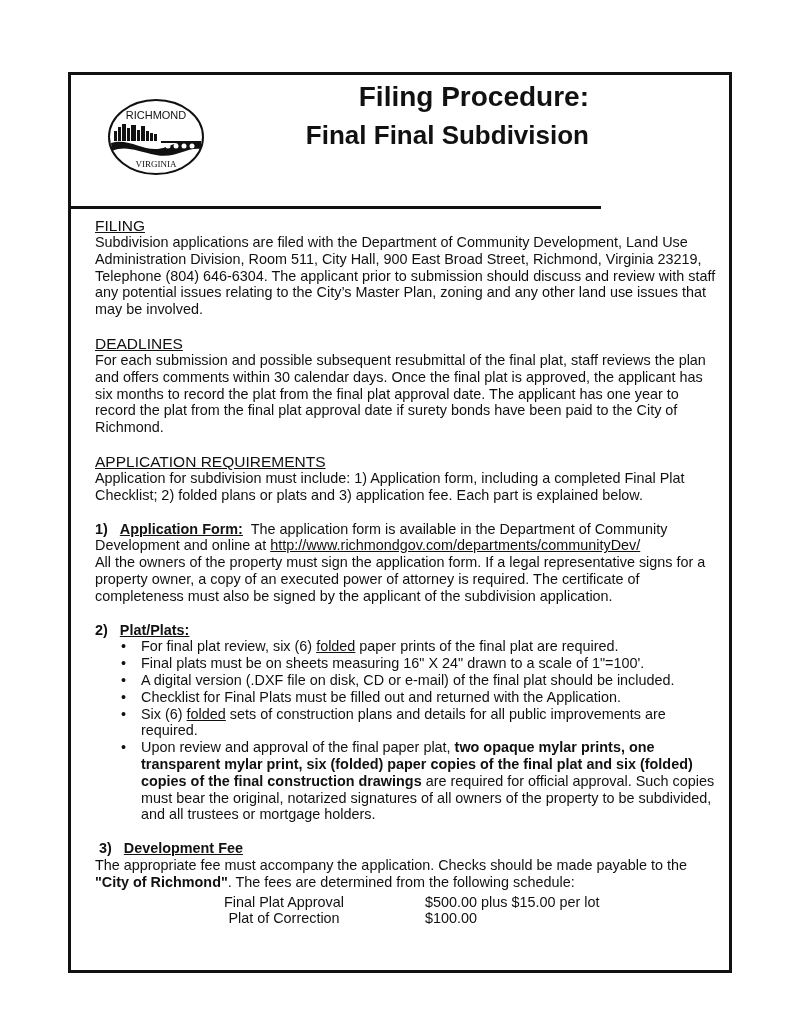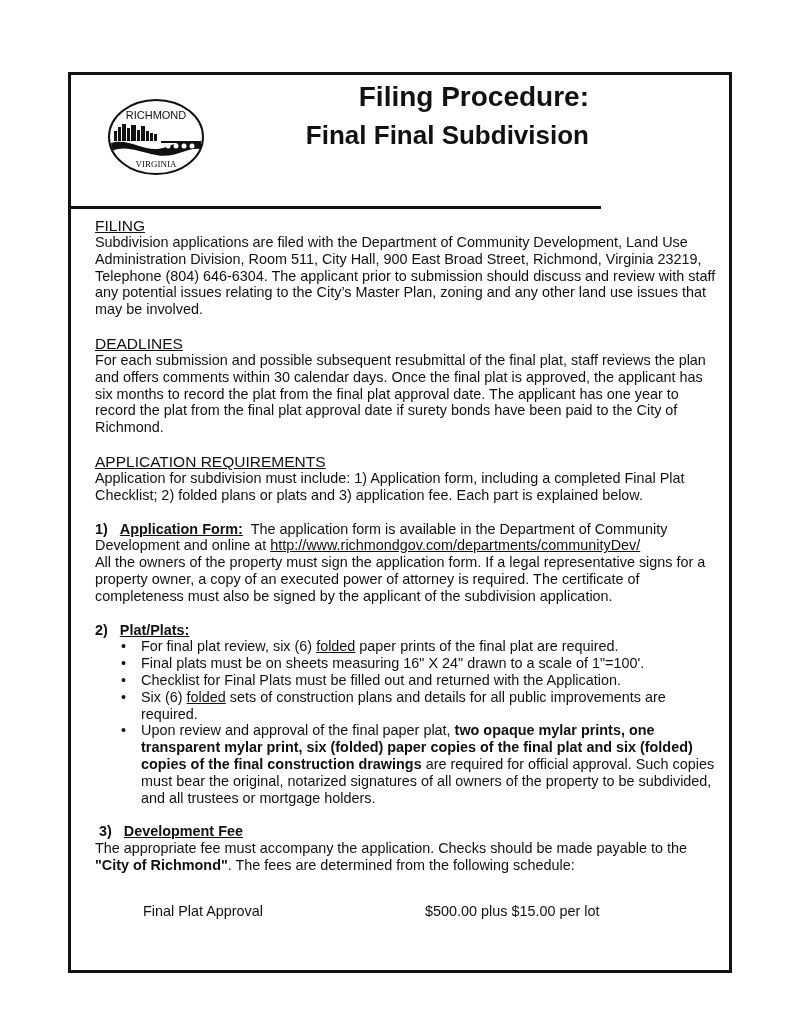--- a/index.html
+++ b/index.html
@@ -19,21 +19,21 @@
   .h { font-weight: normal; text-decoration: underline; font-size: 15.5px; line-height: 17px; }
   .sec { margin: 0 0 17px 0; }
   p { margin: 0; }
   .sub-h { font-weight: bold; }
   .sub-h u { text-decoration: underline; }
   a.link { color: #111; text-decoration: underline; }
   ul { margin: 0; padding: 0 0 0 46px; list-style: none; }
   ul li { position: relative; }
   ul li::before { content: "\2022"; position: absolute; left: -20px; top: 0; }
   .u { text-decoration: underline; }
-  .fees { margin-top: 29px; padding-left: 48px; }
+  .fees { margin-top: 3px; padding-left: 48px; text-align: center; }
   .fee-row { display: flex; }
   .fee-label { width: 282px; }
 </style>
 </head>
 <body>
 
 <div class="frame">
   <div class="header">
     <svg class="logo" viewBox="0 0 100 80">
       <ellipse cx="50" cy="40" rx="47" ry="37" fill="#fff" stroke="#111" stroke-width="2"></ellipse>
@@ -90,33 +90,38 @@
     </div>
 
     <div class="sec">
       <p>
         <span class="sub-h">2)</span>&nbsp;&nbsp;
         <span class="sub-h"><u>Plat/Plats:</u></span>
       </p>
       <ul>
         <li><span>For final plat review, six (6) </span><span class="u">folded</span><span> paper prints of the final plat are required.</span></li>
         <li>Final plats must be on sheets measuring 16" X 24" drawn to a scale of 1"=100'.</li>
+        <li>A digital version (.DXF file on disk, CD or e-mail) of the final plat should be included.</li>
         <li>Checklist for Final Plats must be filled out and returned with the Application.</li>
         <li><span>Six (6) </span><span class="u">folded</span><span> sets of construction plans and details for all public improvements are required.</span></li>
         <li><span>Upon review and approval of the final paper plat, </span><b>two opaque mylar prints, one transparent mylar print, six (folded) paper copies of the final plat and six (folded) copies of the final construction drawings</b><span> are required for official approval.  Such copies must bear the original, notarized signatures of all owners of the property to be subdivided, and all trustees or mortgage holders.</span></li>
       </ul>
     </div>
 
     <div class="sec">
       <p>
         &nbsp;<span class="sub-h">3)</span>&nbsp;&nbsp;
         <span class="sub-h"><u>Development Fee</u></span>
       </p>
       <p><span>The appropriate fee must accompany the application.  Checks should be made payable to the </span><b>"City of Richmond"</b><span>.  The fees are determined from the following schedule:</span></p>
       <div class="fees">
         <div class="fee-row">
           <span class="fee-label">Final Plat Approval</span>
           <span>$500.00 plus $15.00 per lot</span>
         </div>
+        <div class="fee-row">
+          <span class="fee-label">Plat of Correction</span>
+          <span>$100.00</span>
+        </div>
       </div>
     </div>
   </div>
 </div>
 
 </body></html>

